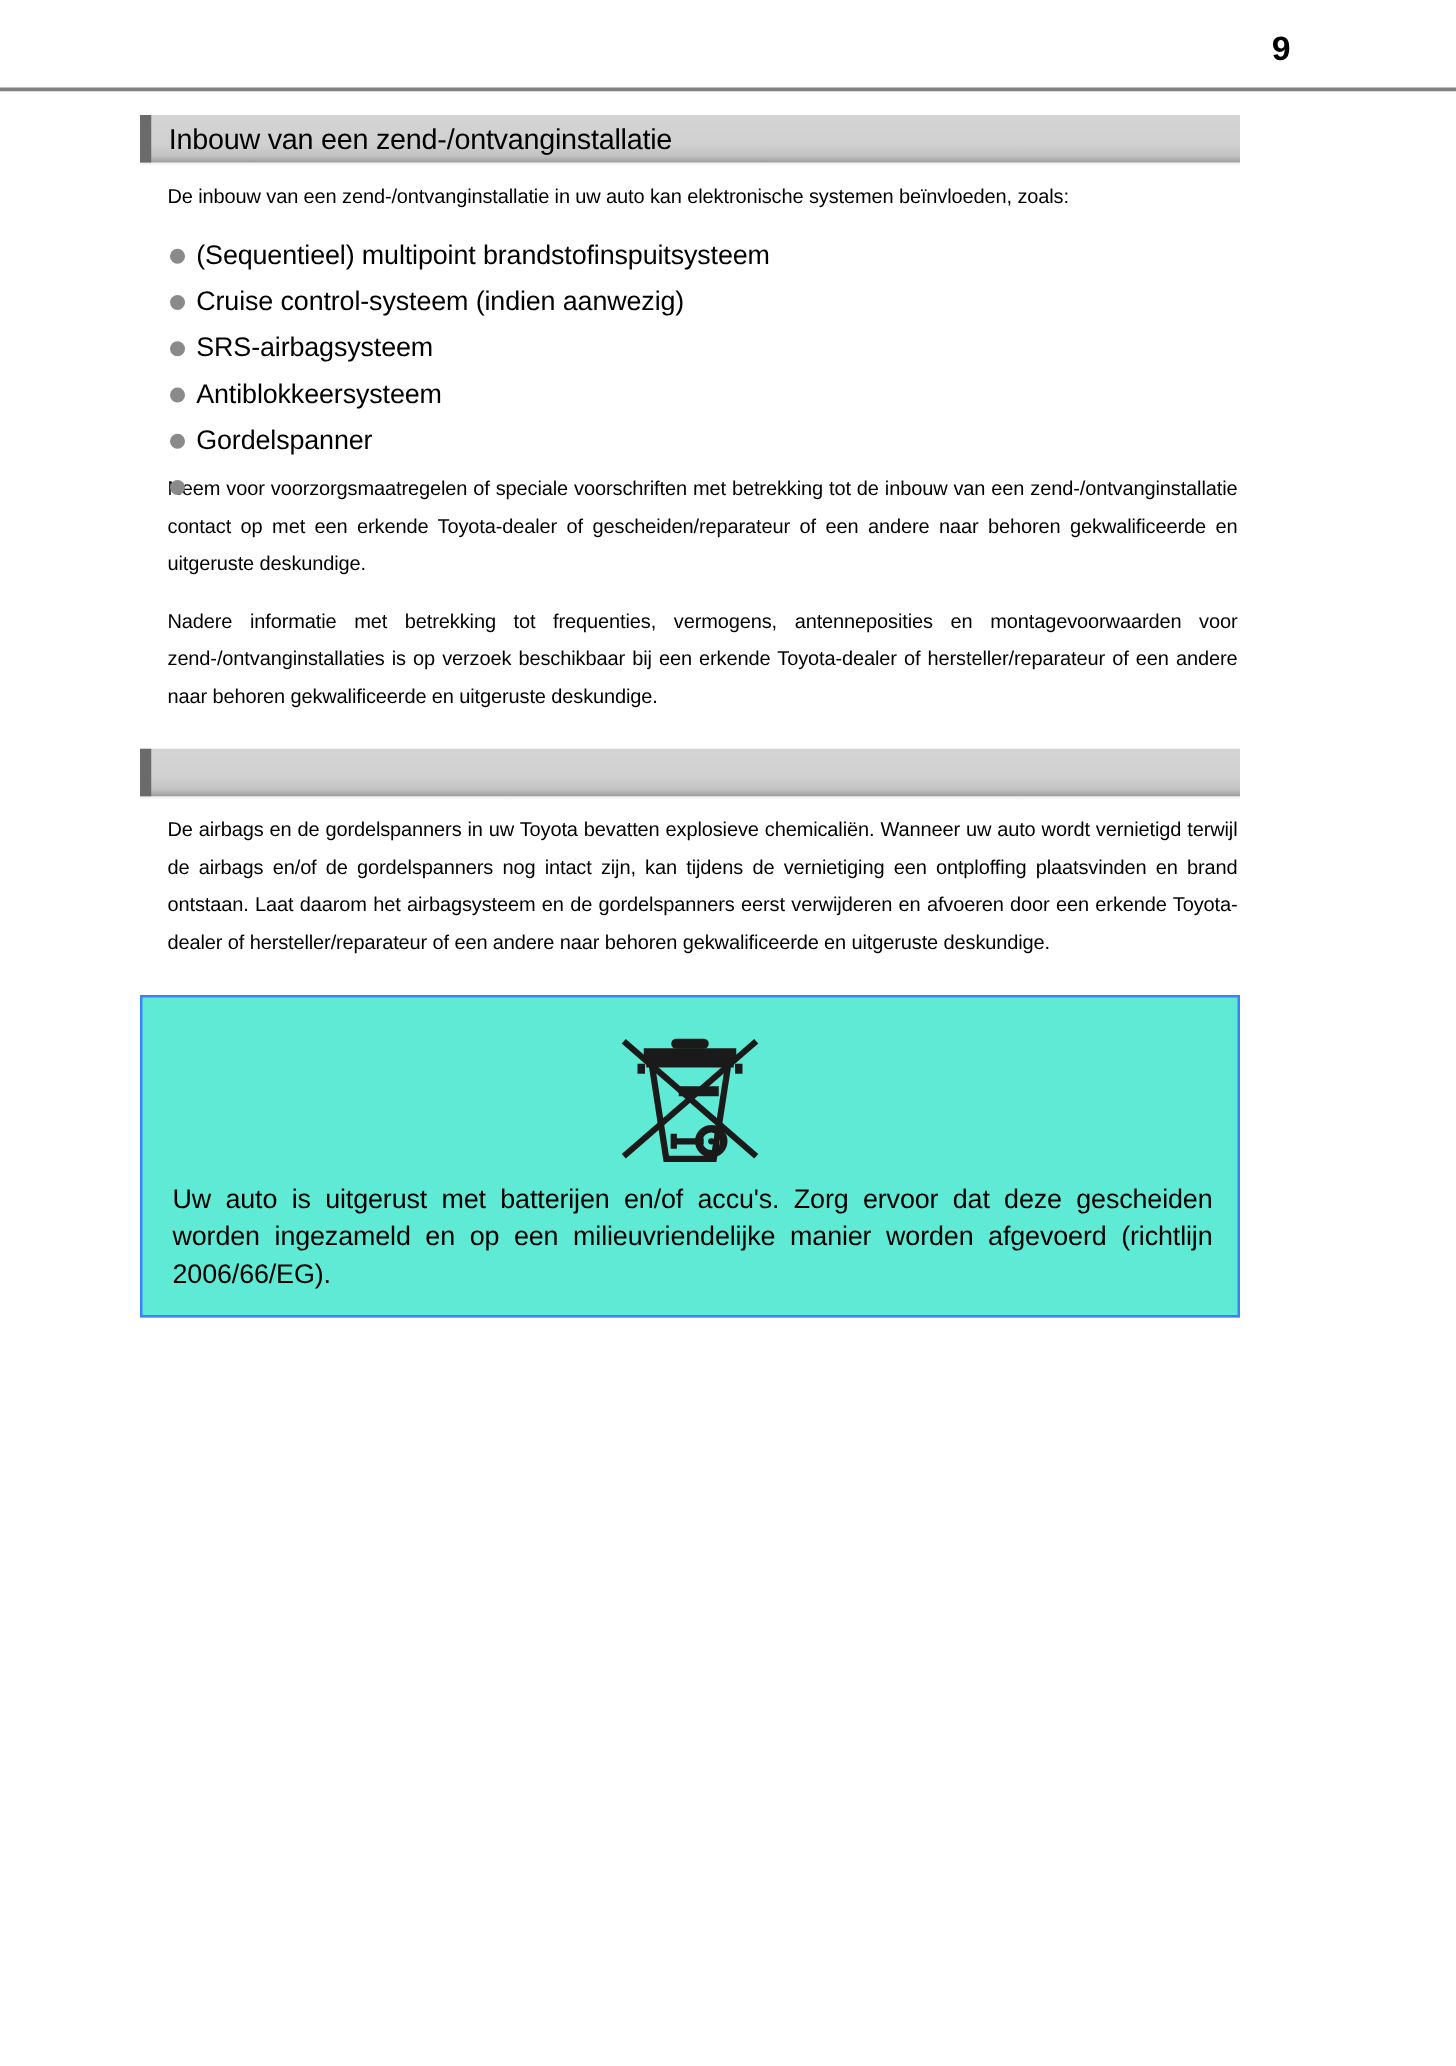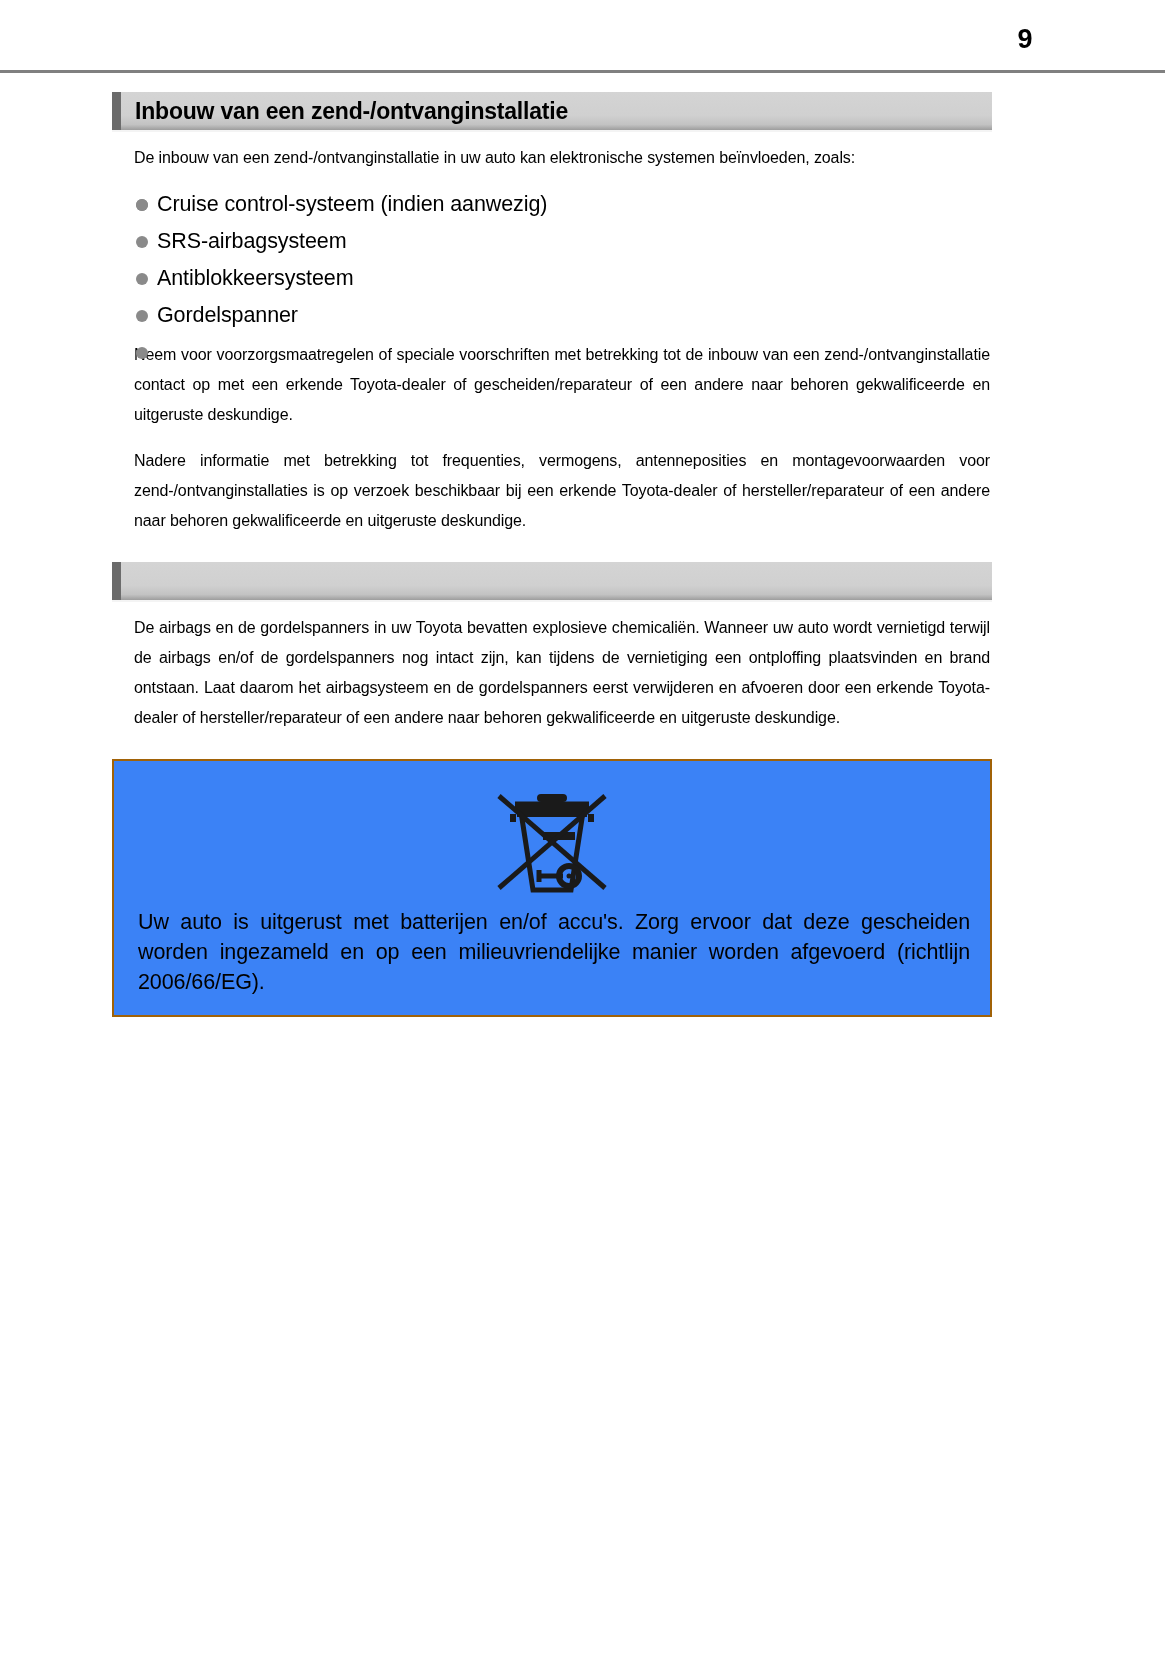--- a/index.html
+++ b/index.html
@@ -56,21 +56,21 @@
     background: linear-gradient(to bottom, #d4d4d4 0%, #d0d0d0 62%, #c2c2c2 86%, #9d9d9d 100%);
     box-shadow: 0 2px 0 0 #f4f4f4;
   }
   .section-bar .tab {
     width: 9px;
     background: #6b6b6b;
     flex: 0 0 auto;
   }
   .section-bar .section-title {
     font-size: 23px;
-    font-weight: bold;
+    font-weight: normal;
     line-height: 38px;
     padding-left: 14px;
     letter-spacing: -0.2px;
     white-space: nowrap;
   }
 
   
   p.body {
     margin: 0 0 16px 0;
     font-size: 16px;
@@ -104,23 +104,23 @@
     top: 10px;
     width: 12px;
     height: 12px;
     border-radius: 50%;
     background: #8a8a8a;
   }
 
   
   .notice-box {
     margin-top: 26px;
-    border: 2px solid #a16207;
+    border: 2px solid #3b82f6;
     padding: 0;
-    background: #3b82f6;
+    background: #5eead4;
   }
   .notice-figure {
     display: flex;
     justify-content: center;
     align-items: center;
     padding-top: 10px;
     padding-bottom: 2px;
     height: 140px;
     box-sizing: border-box;
   }
@@ -151,20 +151,21 @@
     <div class="section-bar">
       <div class="tab"></div>
       <div class="section-title">Inbouw van een zend-/ontvanginstallatie</div>
     </div>
 
     <p class="body para-pad">De inbouw van een zend-/ontvanginstallatie in uw auto kan elektronische systemen beïnvloeden, zoals:</p>
 
     <ul class="bullets">
       <li>
         <span class="dot"></span>
+        <span>(Sequentieel) multipoint brandstofinspuitsysteem</span>
       </li>
       <li>
         <span class="dot"></span>
         <span>Cruise control-systeem (indien aanwezig)</span>
       </li>
       <li>
         <span class="dot"></span>
         <span>SRS-airbagsysteem</span>
       </li>
       <li>

